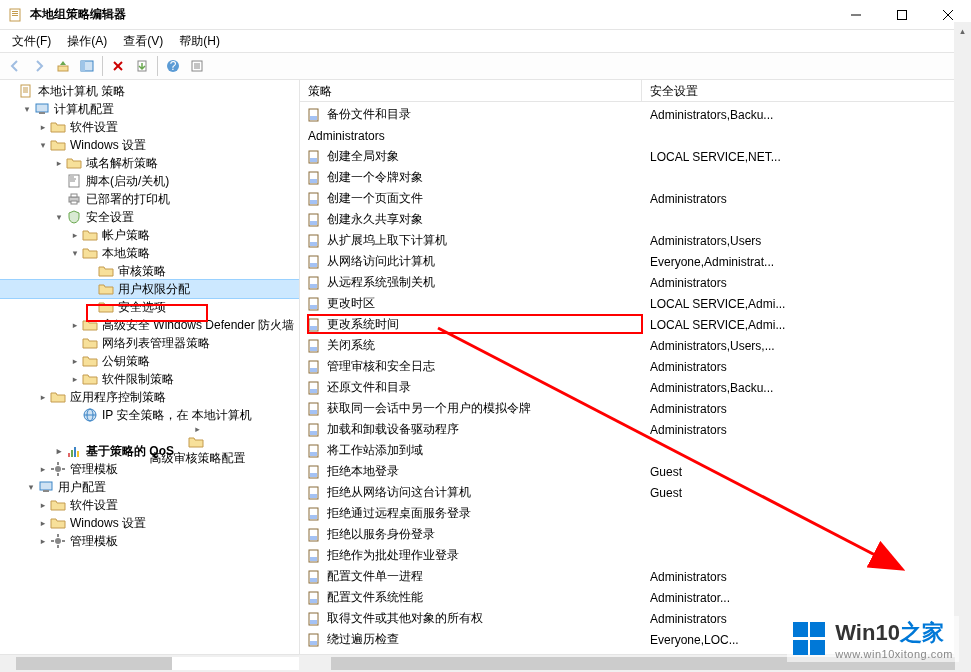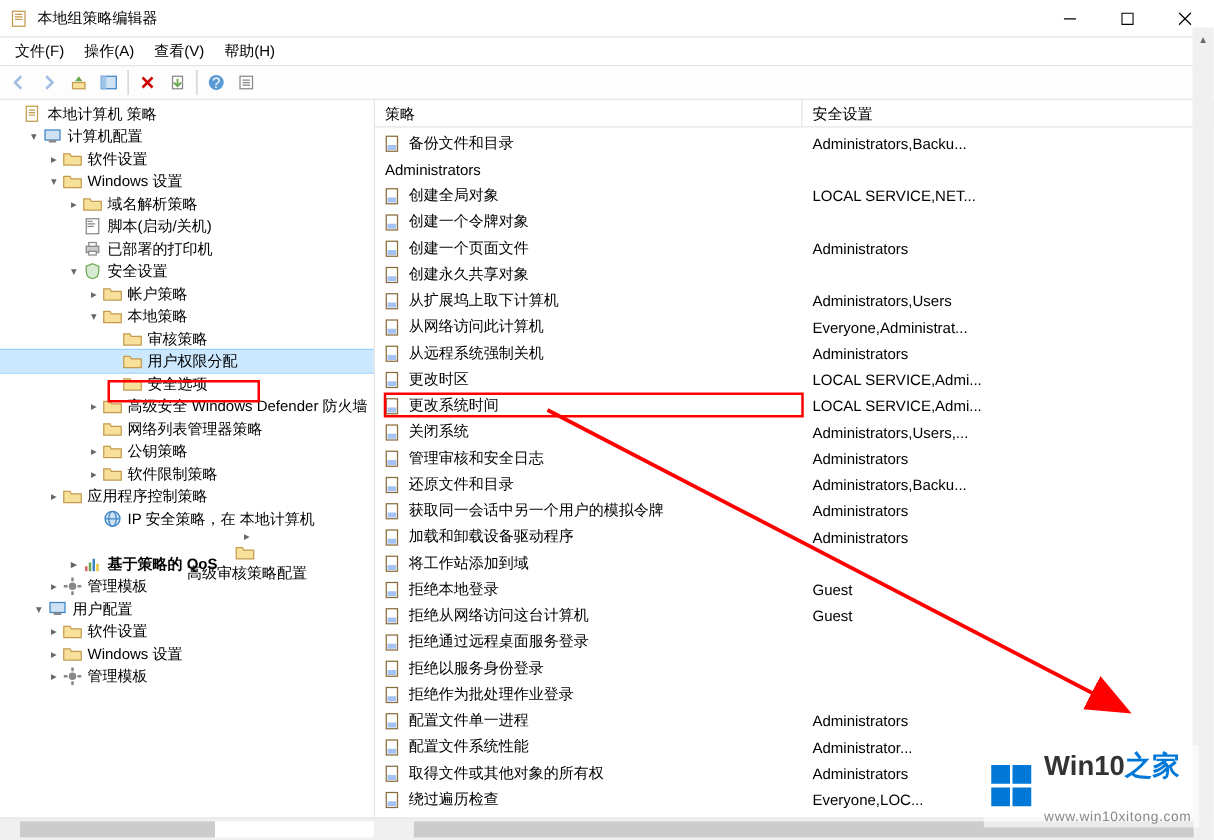--- a/index.html
+++ b/index.html
@@ -1,19 +1,19 @@
 <!DOCTYPE html>
 <html><head>
 <meta charset="utf-8">
 <style>
 * { margin: 0; padding: 0; box-sizing: border-box; font-family: "Microsoft YaHei", "SimSun", sans-serif; font-size: 12px; }
 body { background: #fff; width: 971px; height: 672px; overflow: hidden; position: relative; }
 
 
-.titlebar { height: 30px; background: #fff; border-bottom: 1px solid #e5e5e5; display: flex; align-items: center; padding-left: 8px; }
+.titlebar { height: 30px; background: #fff; border-bottom: 1px solid #e5e5e5; display: flex; align-items: center; padding-left: 8px; font-weight: bold; }
 .titlebar .icon { width: 16px; height: 16px; margin-right: 6px; display:inline-flex; align-items:center; justify-content:center; }
 .titlebar .title { color: #000; flex: 1; }
 .winbtns { display: flex; }
 .winbtn { width: 46px; height: 30px; display: flex; align-items: center; justify-content: center; color: #555; }
 
 
 .menubar { height: 22px; display: flex; align-items: center; padding: 0 6px; gap: 4px; }
 .menu-item { padding: 2px 6px; }
 
 
@@ -60,21 +60,21 @@
 
 
 .red-box { position: absolute; border: 2px solid #ff0000; pointer-events: none; z-index: 50; }
 .red-arrow { position:absolute; z-index:50; pointer-events:none; }
 
 
 .watermark { position: absolute; right: 12px; bottom: 10px; display: flex; align-items: center; gap: 8px; z-index: 60; background: rgba(255,255,255,0.6); padding: 2px 6px;}
 .watermark .logo { width: 34px; height: 34px; display:flex; flex-wrap:wrap; gap:2px; }
 .watermark .logo span { width: 15px; height: 15px; background: #0078d7; }
 .watermark .t1 { font-size: 22px; font-weight: bold; color: #333; }
-.watermark .t2 { font-size: 11px; color: #888; letter-spacing: 0.5px; margin-top: 20px; }
+.watermark .t2 { font-size: 11px; color: #888; letter-spacing: 0.5px; }
 
 
 svg { display:block; }
 </style>
 </head>
 <body>
 
 <div class="titlebar">
   <span class="icon">
     <svg width="16" height="16">

